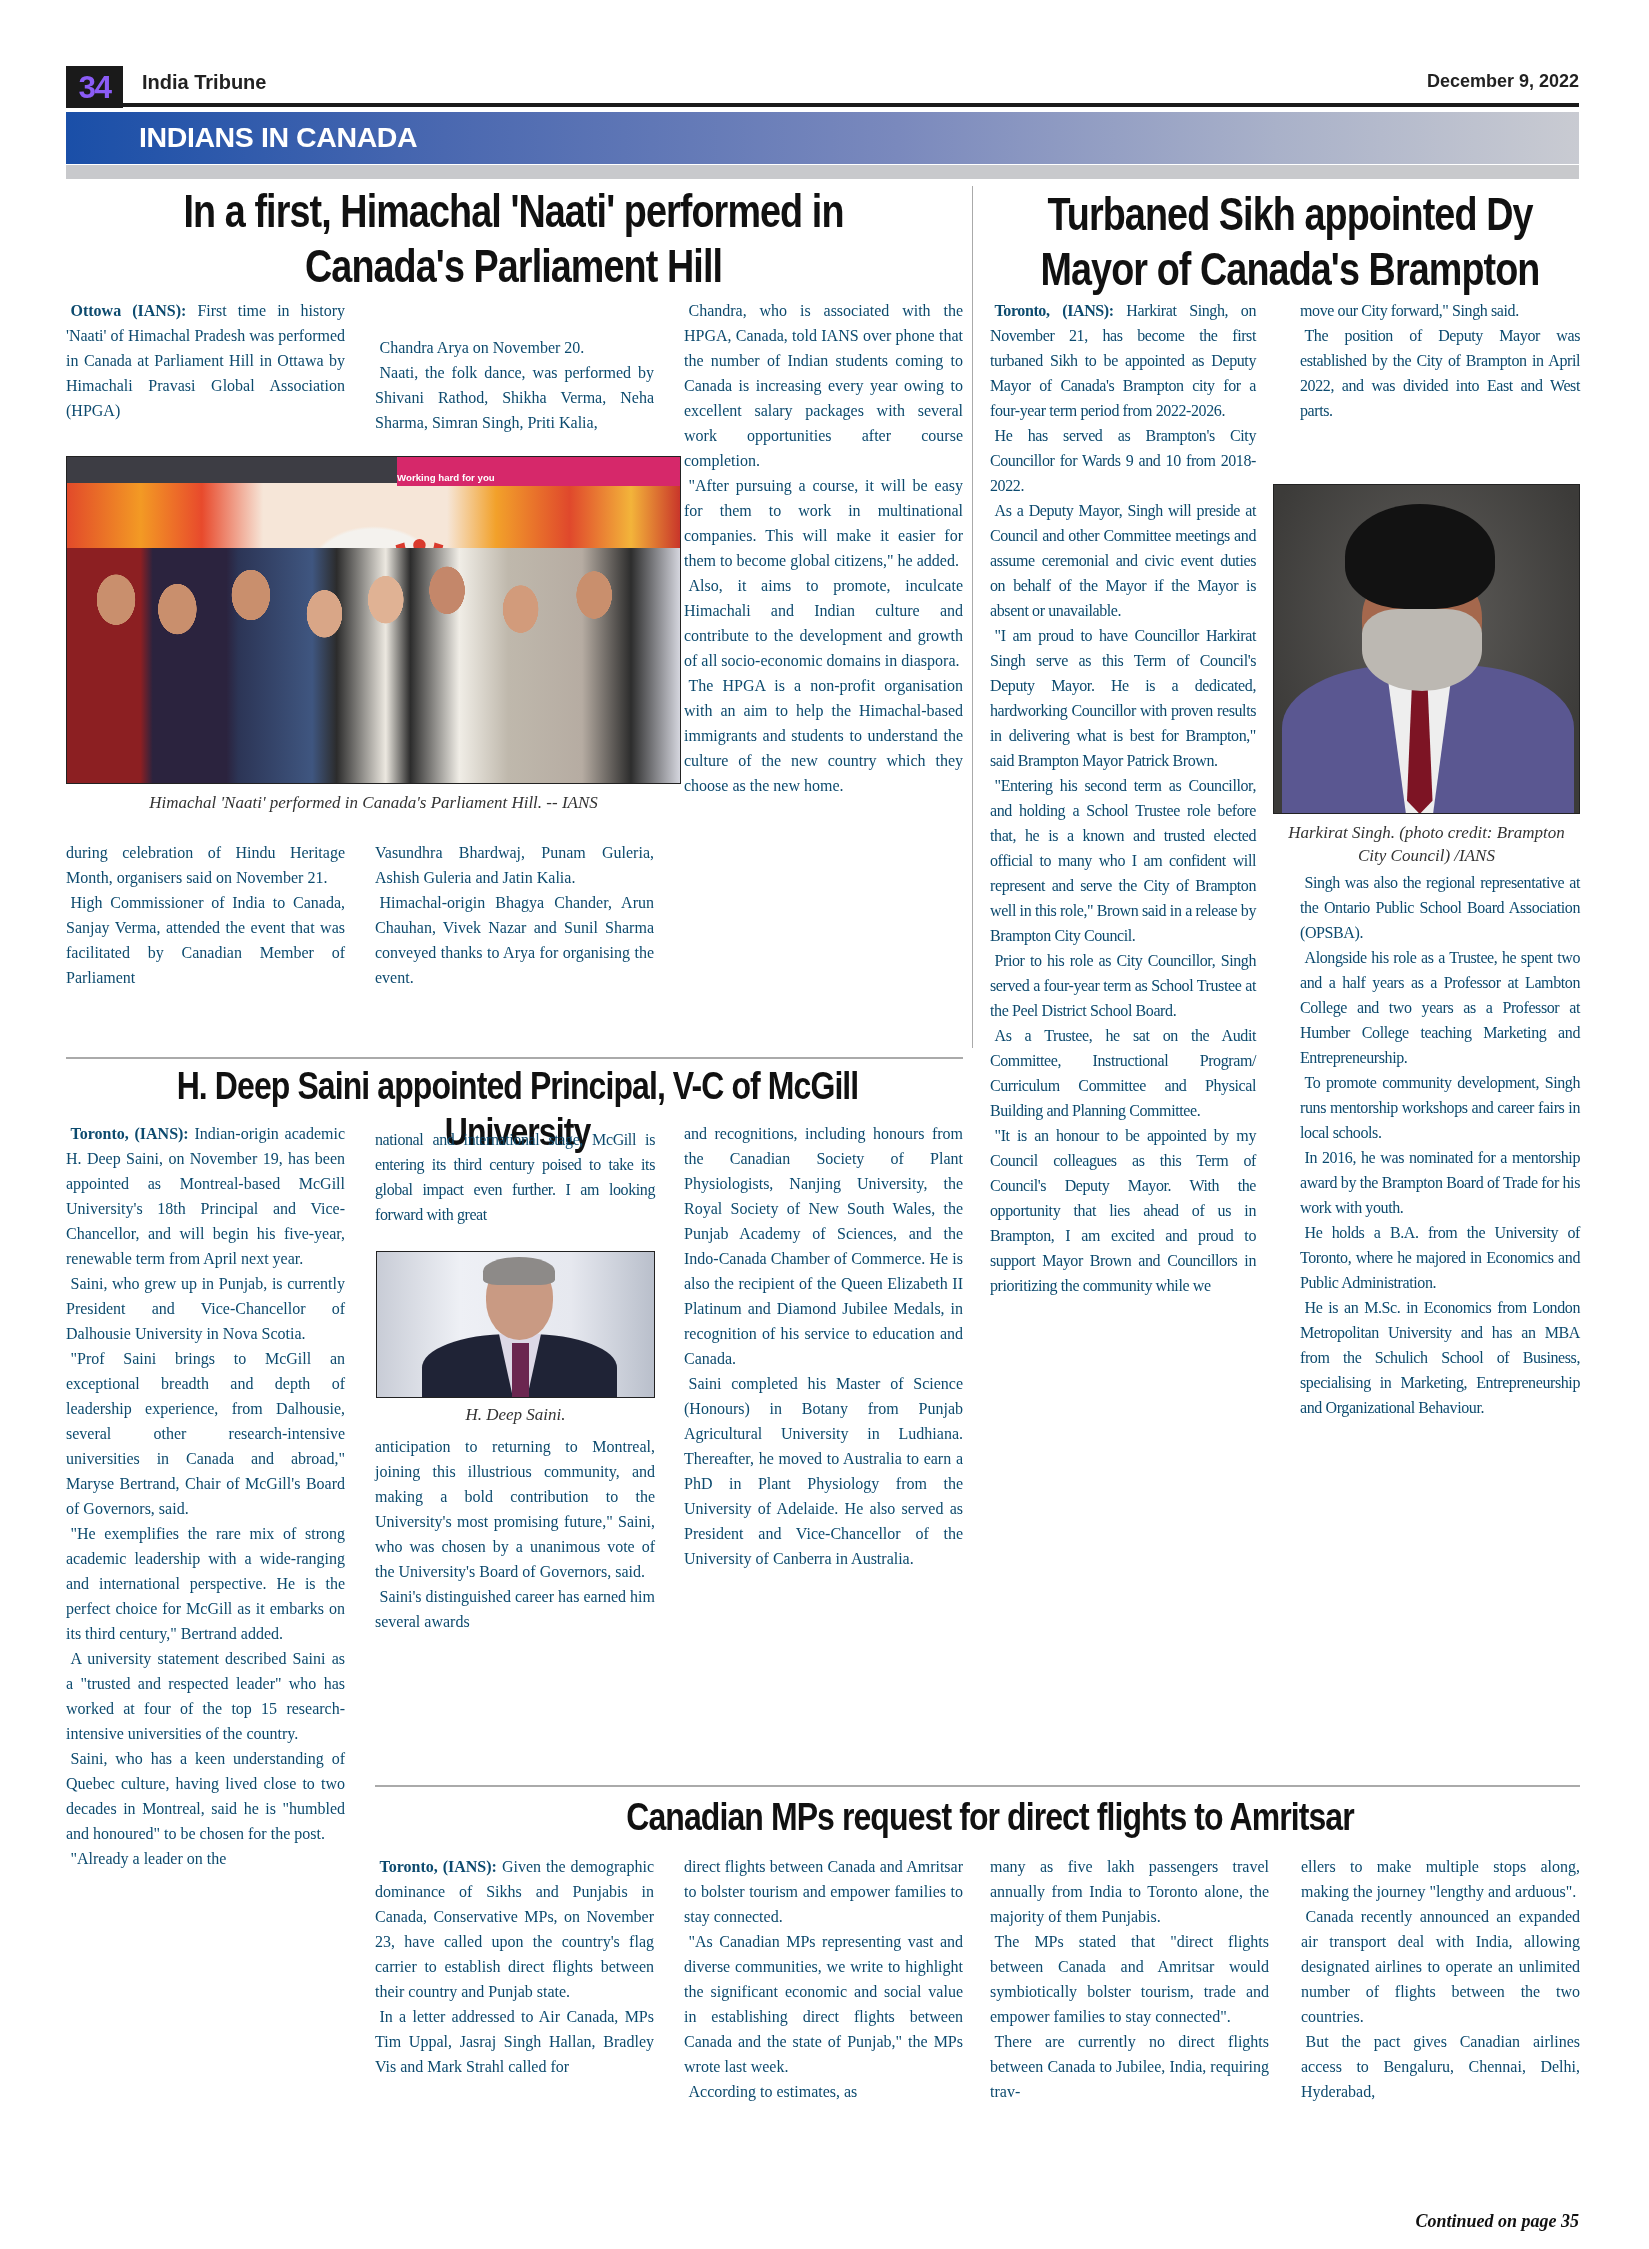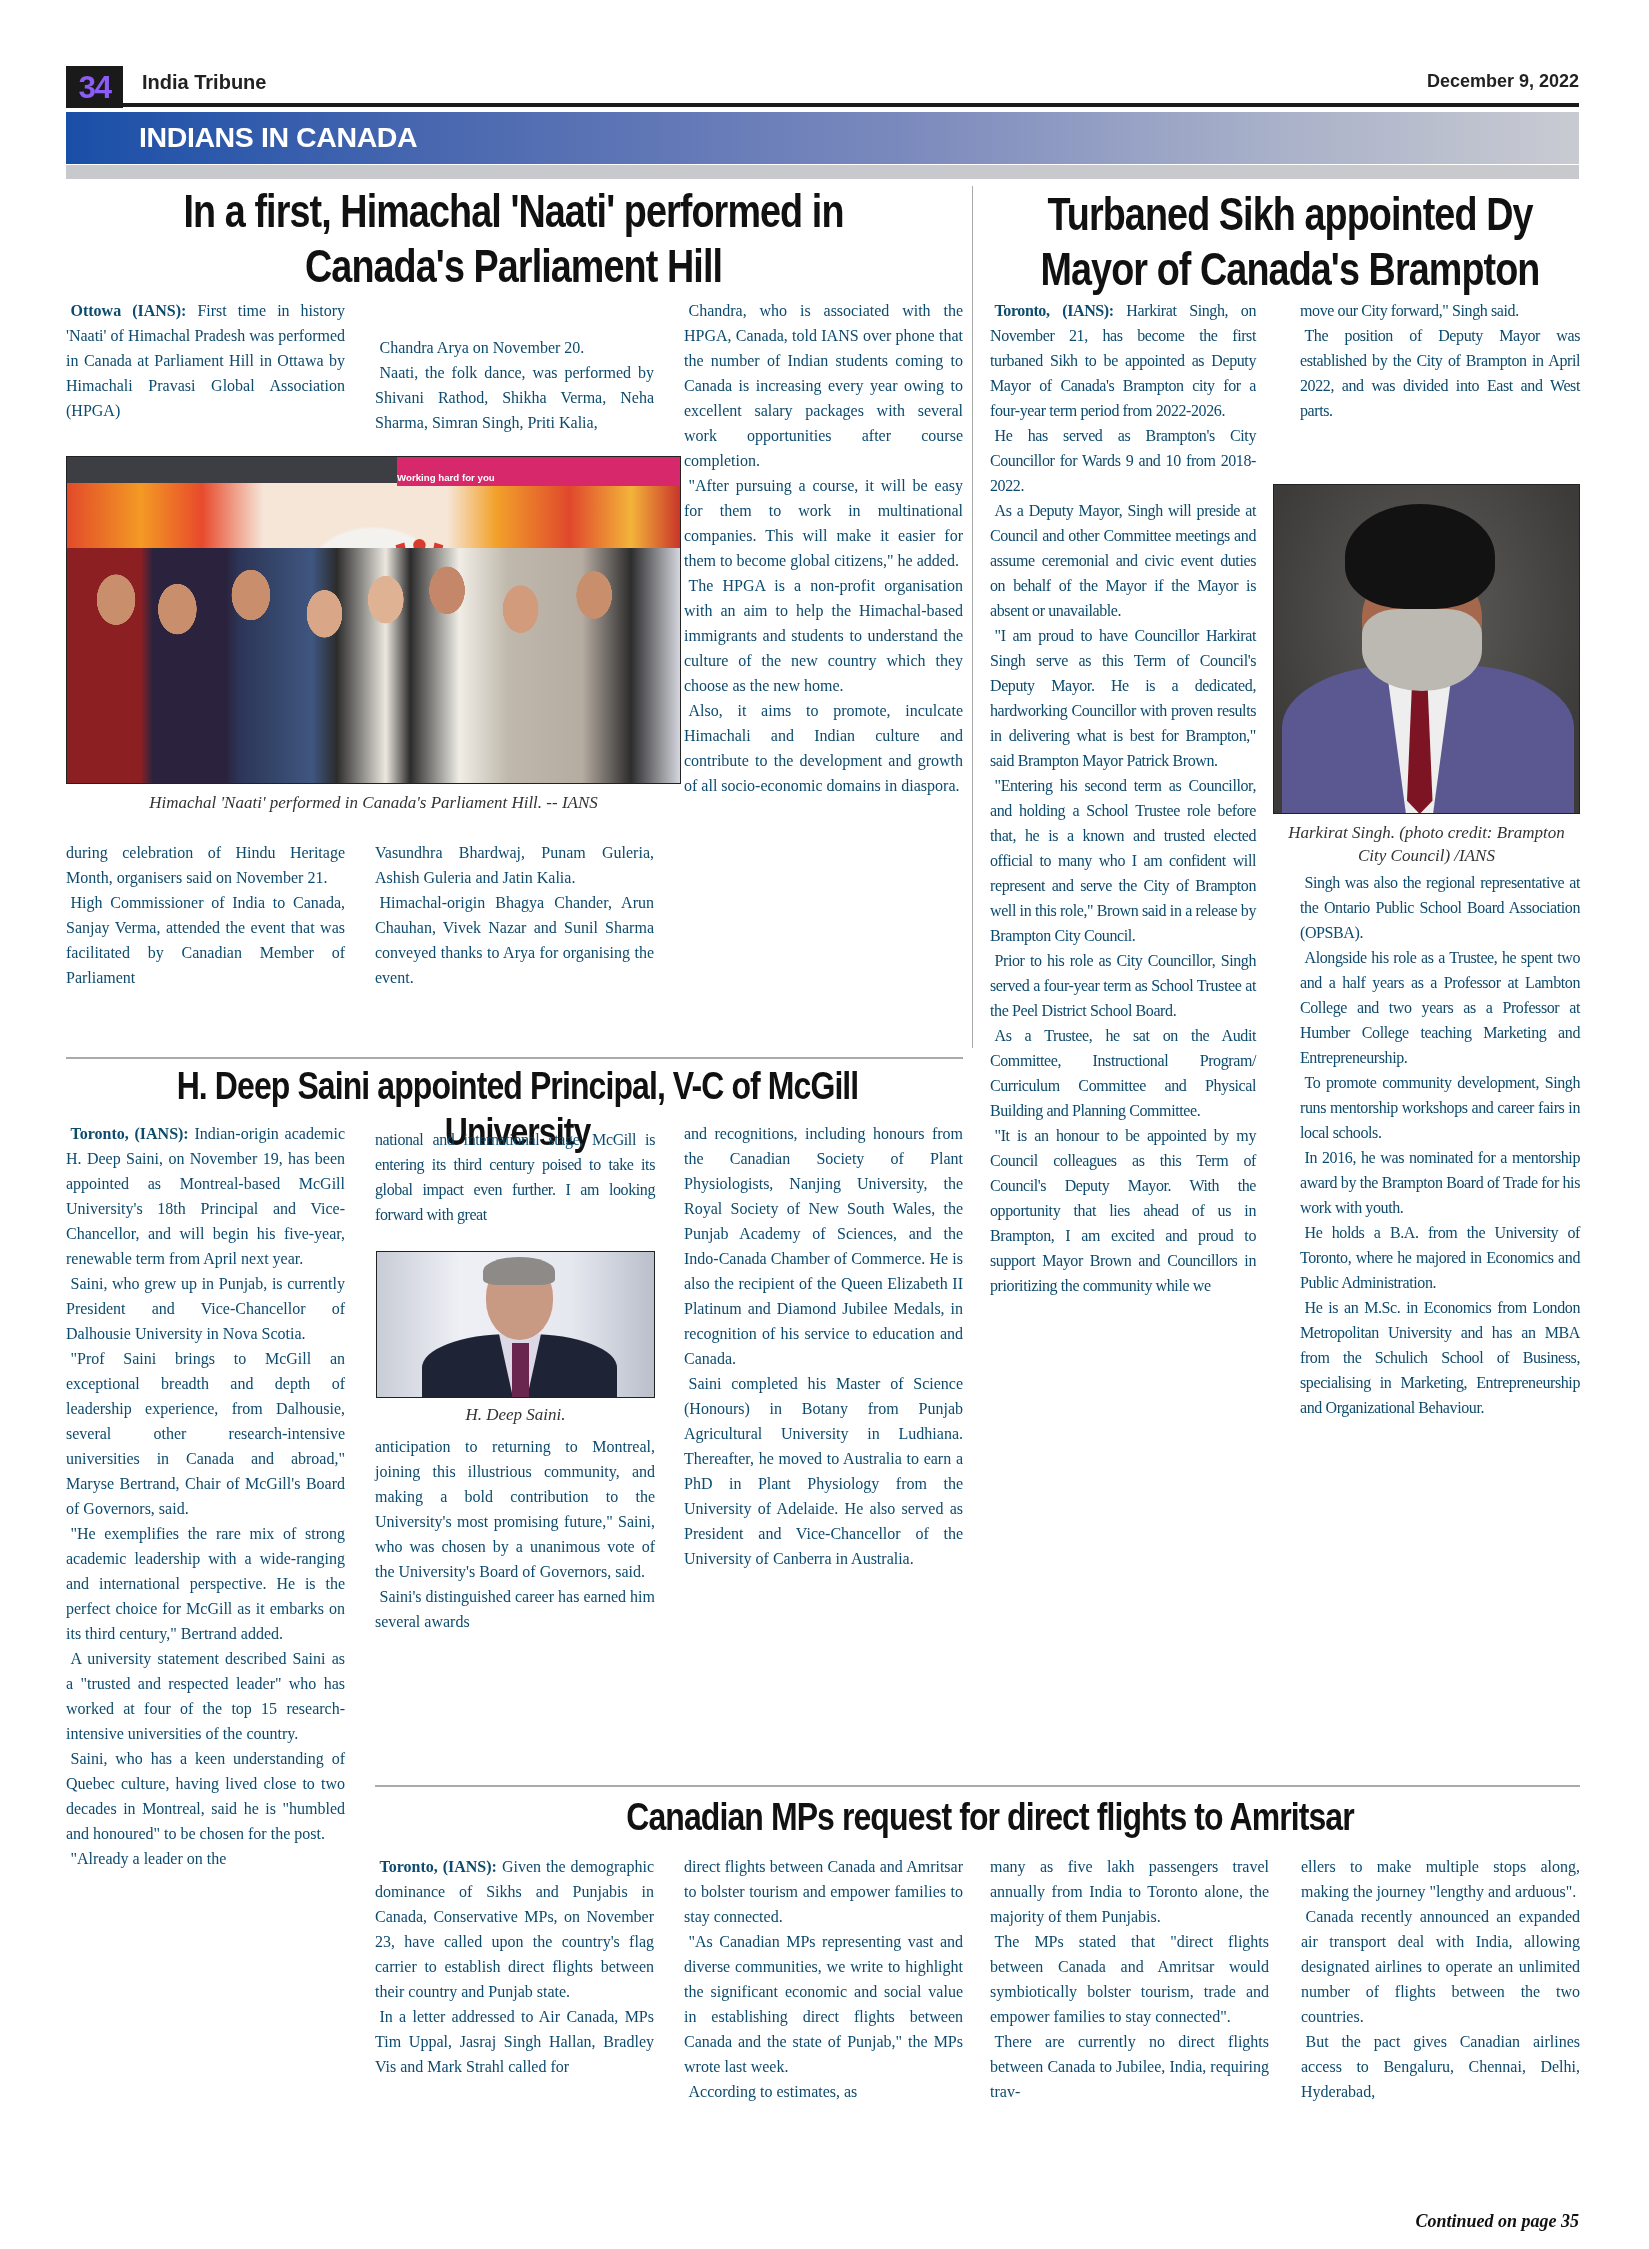--- a/index.html
+++ b/index.html
@@ -110,22 +110,22 @@
   <p style="text-indent:0">during celebration of Hindu Heritage Month, organisers said on November 21.</p>
   <p>High Commissioner of India to Canada, Sanjay Verma, attended the event that was facilitated by Canadian Member of Parliament</p>
 </div>
 <div class="col" style="left:375px; top:840px; width:279px;">
   <p style="text-indent:0">Vasundhra Bhardwaj, Punam Guleria, Ashish Guleria and Jatin Kalia.</p>
   <p>Himachal-origin Bhagya Chander, Arun Chauhan, Vivek Nazar and Sunil Sharma conveyed thanks to Arya for organising the event.</p>
 </div>
 <div class="col" style="left:684px; top:298px; width:279px;">
   <p>Chandra, who is associated with the HPGA, Canada, told IANS over phone that the number of Indian students coming to Canada is increasing every year owing to excellent salary packages with several work opportunities after course completion.</p>
   <p>"After pursuing a course, it will be easy for them to work in multinational companies. This will make it easier for them to become global citizens," he added.</p>
+  <p>Also, it aims to promote, inculcate Himachali and Indian culture and contribute to the development and growth of all socio-economic domains in diaspora.</p>
   <p>The HPGA is a non-profit organisation with an aim to help the Himachal-based immigrants and students to understand the culture of the new country which they choose as the new home.</p>
-  <p>Also, it aims to promote, inculcate Himachali and Indian culture and contribute to the development and growth of all socio-economic domains in diaspora.</p>
 </div>
 
 <div class="headline h2">Turbaned Sikh appointed Dy Mayor of Canada's Brampton</div>
 <div class="col cond" style="left:990px; top:298px; width:266px;">
   <p><span class="dateline">Toronto, (IANS):</span> <span>Harkirat Singh, on November 21, has become the first turbaned Sikh to be appointed as Deputy Mayor of Canada's Brampton city for a four-year term period from 2022-2026.</span></p>
   <p>He has served as Brampton's City Councillor for Wards 9 and 10 from 2018-2022.</p>
   <p>As a Deputy Mayor, Singh will preside at Council and other Committee meetings and assume ceremonial and civic event duties on behalf of the Mayor if the Mayor is absent or unavailable.</p>
   <p>"I am proud to have Councillor Harkirat Singh serve as this Term of Council's Deputy Mayor. He is a dedicated, hardworking Councillor with proven results in delivering what is best for Brampton," said Brampton Mayor Patrick Brown.</p>
   <p>"Entering his second term as Councillor, and holding a School Trustee role before that, he is a known and trusted elected official to many who I am confident will represent and serve the City of Brampton well in this role," Brown said in a release by Brampton City Council.</p>
   <p>Prior to his role as City Councillor, Singh served a four-year term as School Trustee at the Peel District School Board.</p>

